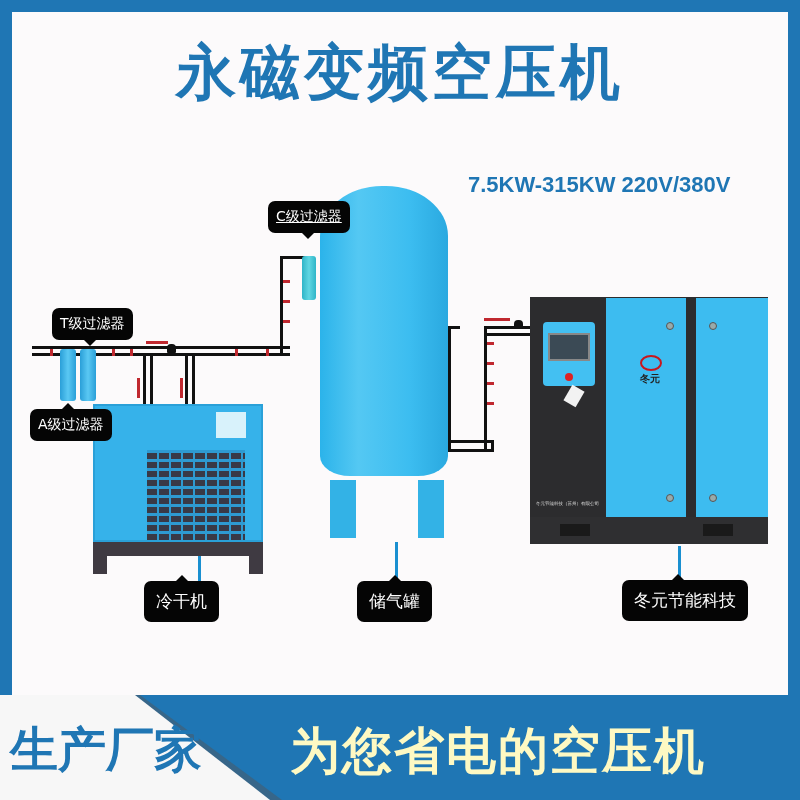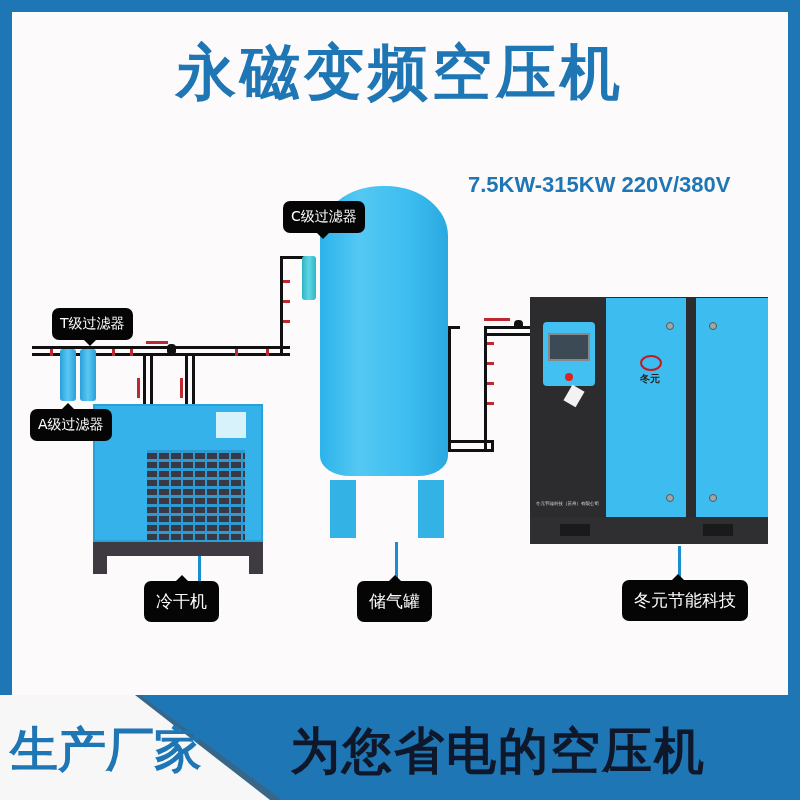--- a/index.html
+++ b/index.html
@@ -4,21 +4,21 @@
 <style>
   * { box-sizing: border-box; margin: 0; padding: 0; }
   body { width: 800px; height: 800px; background: #1f76b4; overflow: hidden; position: relative; font-family: "DejaVu Sans", sans-serif; }
   .frame { position: absolute; left: 12px; top: 12px; width: 776px; height: 683px; background: #fcfafb; }
   .title { position: absolute; left: 0; top: 42px; width: 800px; text-align: center; font-size: 60px; font-weight: bold; color: #1f76b4; letter-spacing: 4px; line-height: 1; }
   .spec { position: absolute; left: 468px; top: 172px; font-family: "Liberation Sans", sans-serif; font-size: 22px; font-weight: bold; color: #1f76b4; }
   .bottom-left { position: absolute; left: 0; top: 695px; width: 800px; height: 105px; background: #1f76b4; }
   .bl-white { position: absolute; left: 0; top: 695px; width: 270px; height: 105px; background: #f7f7f7; clip-path: polygon(0 0, 135px 0, 270px 105px, 0 105px); }
   .bl-shadow { position: absolute; left: 0; top: 695px; width: 282px; height: 105px; background: #555; clip-path: polygon(125px 0, 140px 0, 282px 105px, 270px 105px); opacity: .45; }
   .bl-text { position: absolute; left: 10px; top: 718px; font-size: 48px; font-weight: bold; color: #1f76b4; }
-  .br-text { position: absolute; left: 290px; top: 718px; font-size: 50px; font-weight: bold; color: #0f172a; letter-spacing: 2px; }
+  .br-text { position: absolute; left: 290px; top: 718px; font-size: 50px; font-weight: bold; color: #fef9c3; letter-spacing: 2px; }
   .callout { position: absolute; background: #050505; color: #fff; font-size: 14px; border-radius: 7px; padding: 7px 8px; white-space: nowrap; }
   .callout.big { font-size: 17px; padding: 9px 12px; }
   .callout .arrow { position: absolute; width: 0; height: 0; border-left: 6px solid transparent; border-right: 6px solid transparent; }
   .callout .arrow.down { bottom: -6px; border-top: 6px solid #050505; }
   .callout .arrow.up { top: -6px; border-bottom: 6px solid #050505; }
   .leader { position: absolute; width: 3px; background: #1a8fd0; }
   .pipe { position: absolute; border: 3px solid #111; }
   .tick { position: absolute; background: #c0282f; }
   .dryer { position: absolute; left: 93px; top: 404px; width: 170px; height: 138px; background: #36b2ea; border: 2px solid #2aa0d8; }
   .dryer-base { position: absolute; left: 93px; top: 542px; width: 170px; height: 14px; background: #3f3a42; }
@@ -118,21 +118,21 @@
 <div class="comp-foot" style="left:703px;"></div>
 
 <div class="callout" style="left:52px;top:296px;margin-top:12px;">
   <span>T级过滤器</span>
   <span class="arrow down" style="left:32px;"></span>
 </div>
 <div class="callout" style="left:30px;top:409px;">
   <span>A级过滤器</span>
   <span class="arrow up" style="left:32px;"></span>
 </div>
-<div class="callout" style="left:283px;top:201px;">
+<div class="callout" style="left:268px;top:201px;text-decoration:underline;">
   <span>C级过滤器</span>
   <span class="arrow down" style="left:34px;"></span>
 </div>
 
 <div class="leader" style="left:198px;top:556px;height:25px;"></div>
 <div class="callout big" style="left:144px;top:581px;">
   <span>冷干机</span>
   <span class="arrow up" style="left:32px;"></span>
 </div>
 

